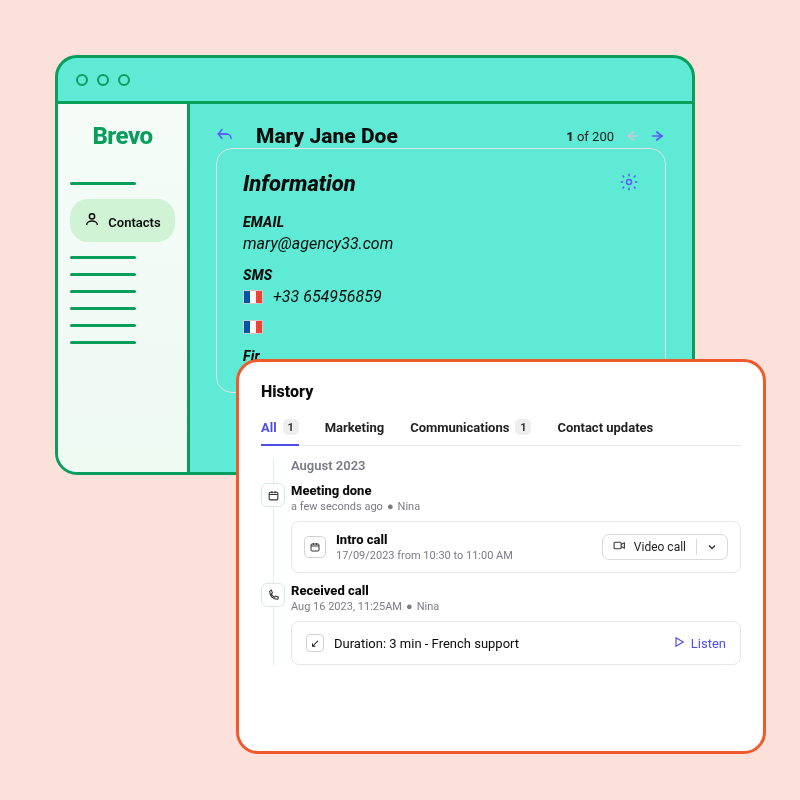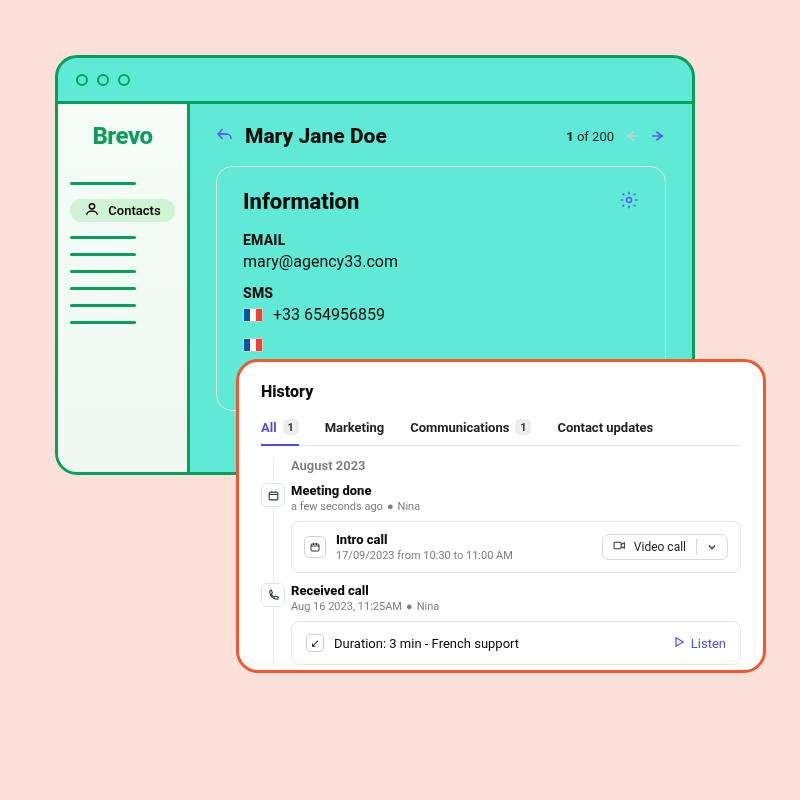--- a/index.html
+++ b/index.html
@@ -40,48 +40,48 @@
   }
   .logo {
     font-size: 24px; font-weight: 800; color: #0a9e5c;
     margin-bottom: 18px; letter-spacing: -0.5px;
   }
   .nav-lines .line {
     width: 66px; height: 3px; background: #0a9e5c; border-radius: 3px;
     margin: 14px 0;
   }
   .nav-pill {
-    display: flex; align-items: center; gap: 8px;
+    display: flex; align-items: flex-end; gap: 8px;
     background: #cff3d4; border-radius: 18px;
-    padding: 2px 14px; margin: 6px 0;
+    padding: 12px 14px; margin: 6px 0;
     font-size: 13px; font-weight: 600; color: #0b0b0b;
   }
   .nav-pill svg { width: 16px; height: 16px; }
 
   .main {
     flex: 1; padding: 20px 26px 0 26px;
     display: flex; flex-direction: column;
   }
   .main-header {
-    display: flex; align-items: center; gap: 11px;
-    margin-bottom: 18px;
+    display: flex; align-items: center; gap: 22px;
   }
   .back-icon svg { width: 18px; height: 16px; stroke: #5a5af7; }
   .contact-name { font-size: 21px; font-weight: 800; color: #0b0b0b; }
   .pager {
     margin-left: auto; display: flex; align-items: flex-start; gap: 10px;
     font-size: 13px; color: #222;
   }
   .pager b { font-weight: 800; }
   .pager .arrow { width: 16px; height: 14px; display: inline-block; }
   .pager .arrow svg { width: 16px; height: 14px; }
 
   .info-card {
     border: 1px solid #e1e1e6; border-radius: 16px;
     padding: 22px 26px 24px;
+    font-style: italic;
   }
   .info-card-head {
     display: flex; align-items: center; margin-bottom: 18px;
   }
   .info-title { font-size: 22px; font-weight: 800; color: #0b0b0b; }
   .gear { margin-left: auto; }
   .gear svg { width: 20px; height: 20px; stroke: #5a5af7; fill: none; }
 
   .field { margin-bottom: 14px; }
   .field .label {
@@ -99,21 +99,21 @@
   }
   .flag span { width: 33.33%; }
   .fr-b { background: #0055A4; }
   .fr-w { background: #fff; }
   .fr-r { background: #EF4135; }
 
   
   .history-card {
     position: absolute;
     left: 236px; top: 359px;
-    width: 530px; height: 314px;
+    width: 530px; height: 395px;
     background: #fff;
     border: 3.5px solid #f0592b;
     border-radius: 22px;
     padding: 20px 22px 16px;
     overflow: hidden;
   }
   .history-title { font-size: 16px; font-weight: 800; color: #0b0b0b; margin-bottom: 12px; }
   .tabs { display: flex; gap: 26px; border-bottom: 1px solid #e6e6ec; }
   .tab {
     display: flex; align-items: center; gap: 6px;

